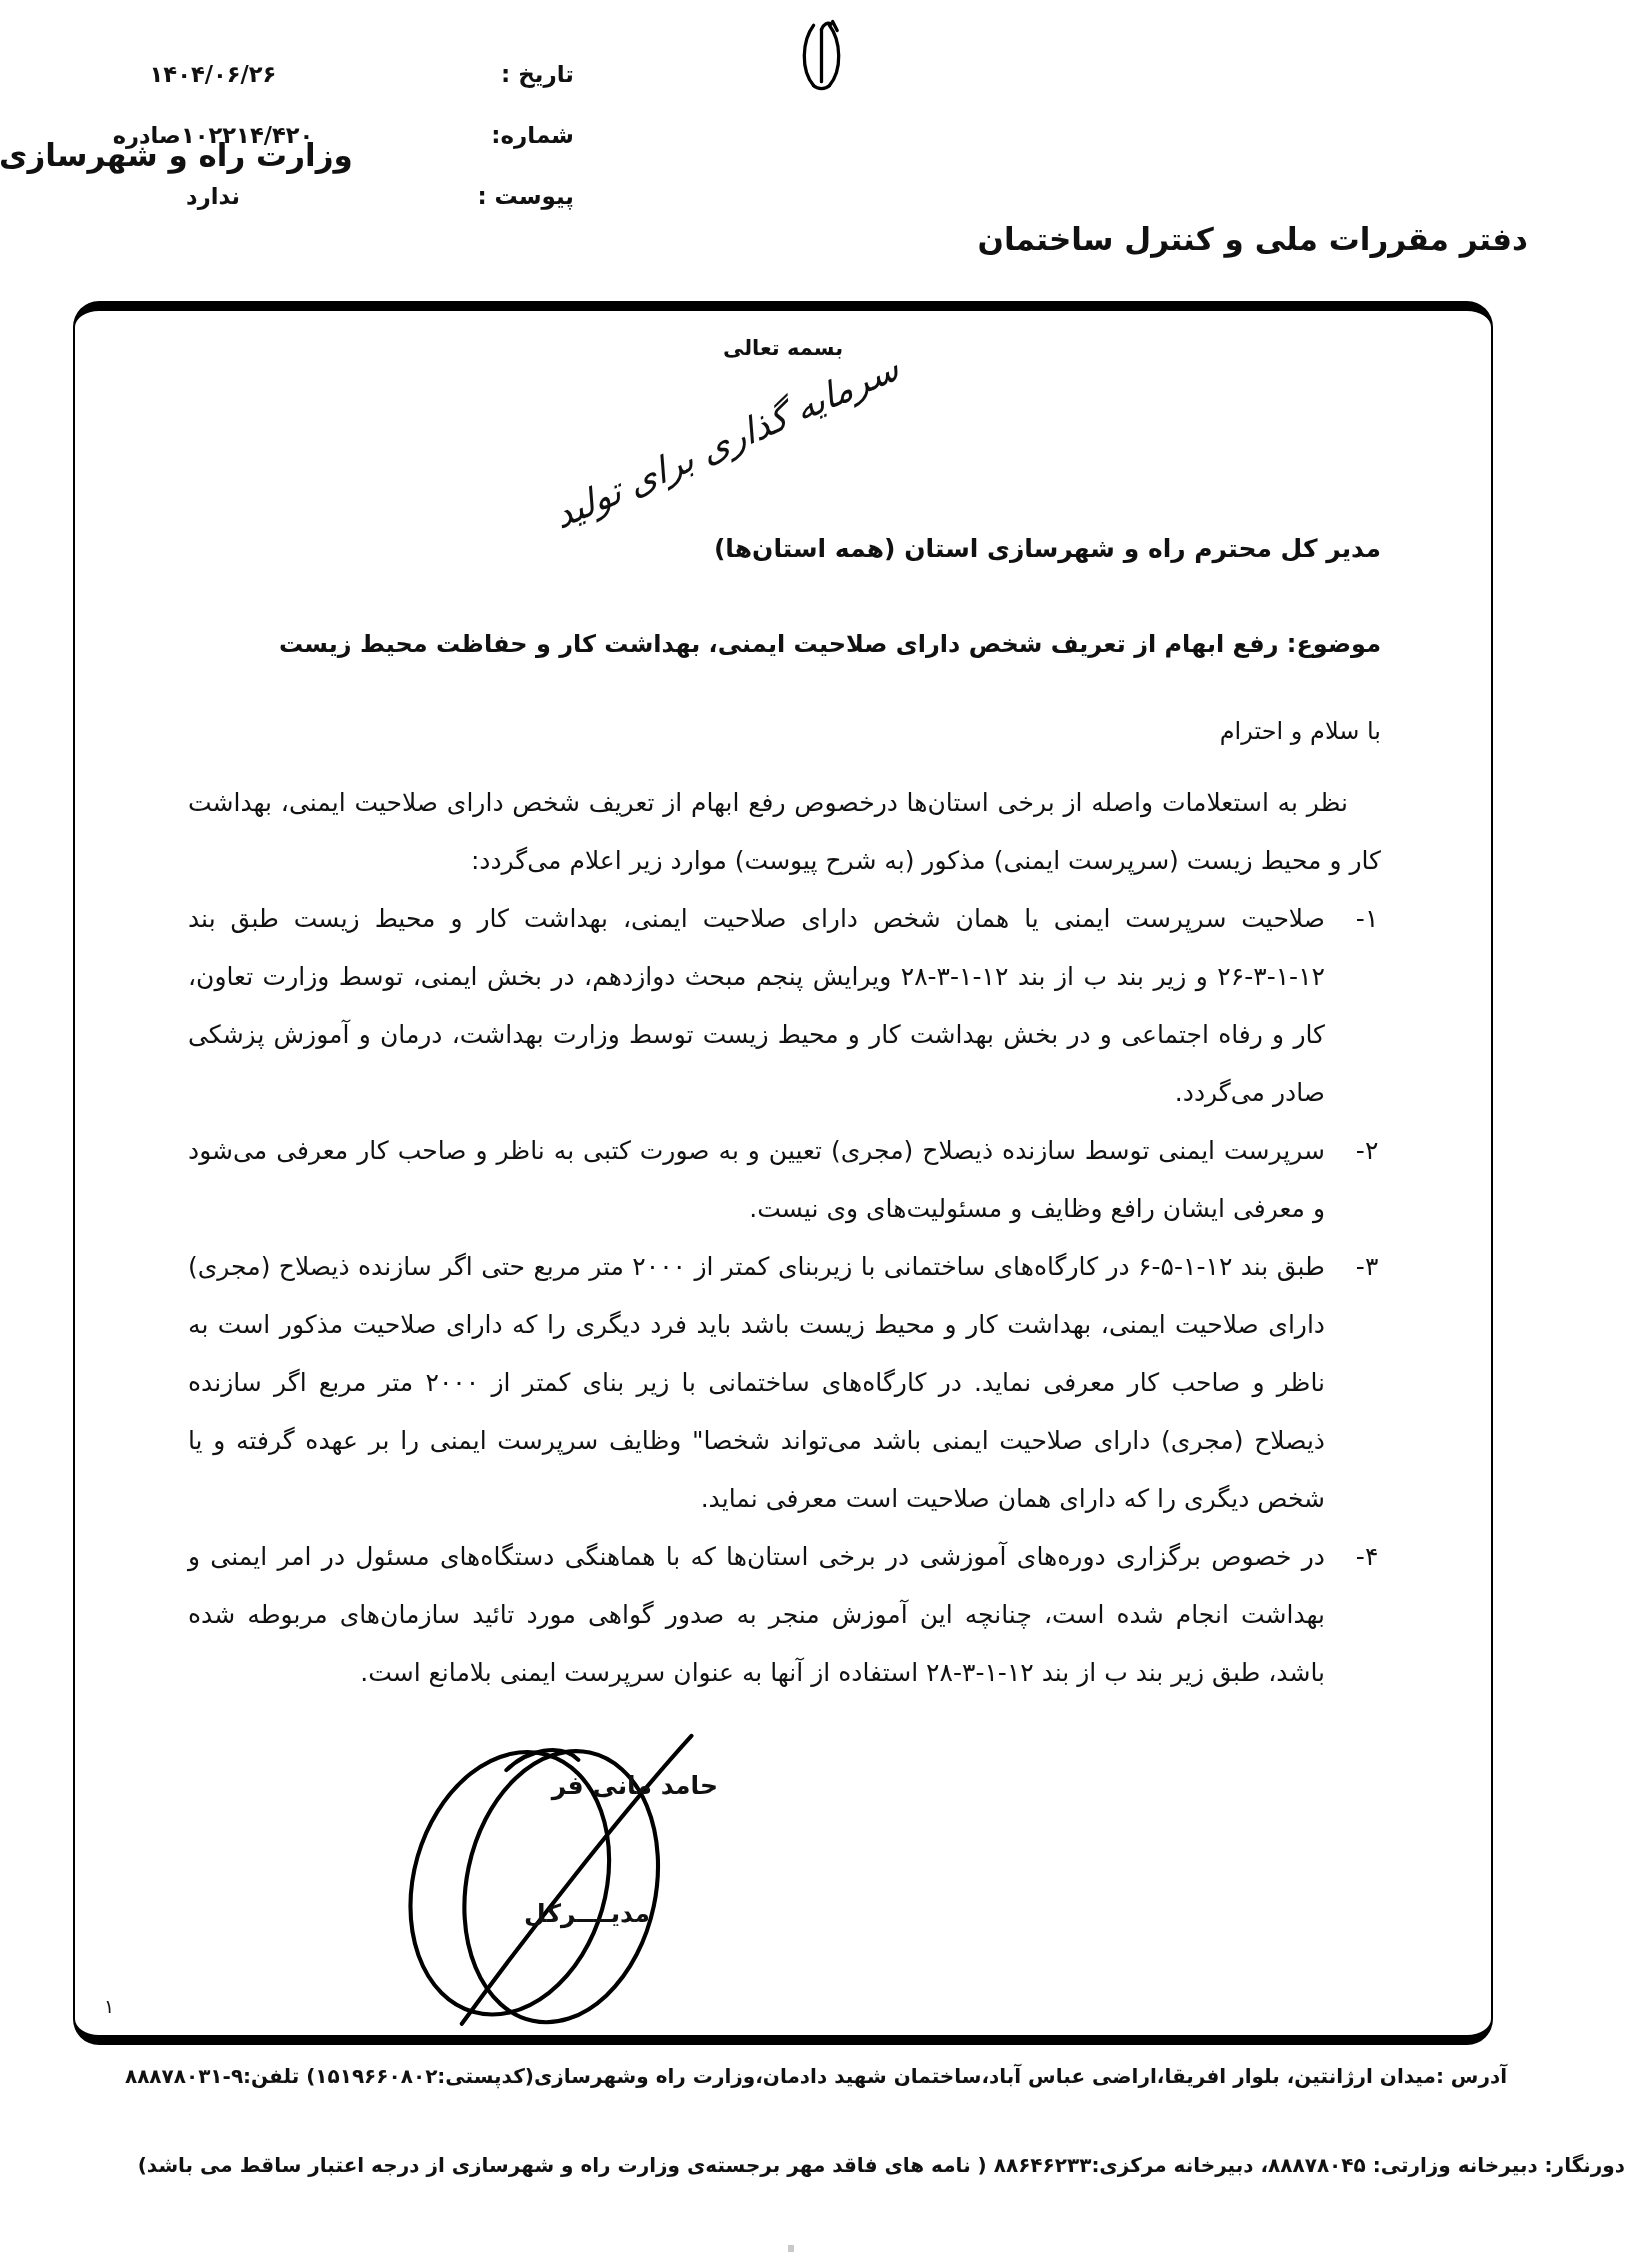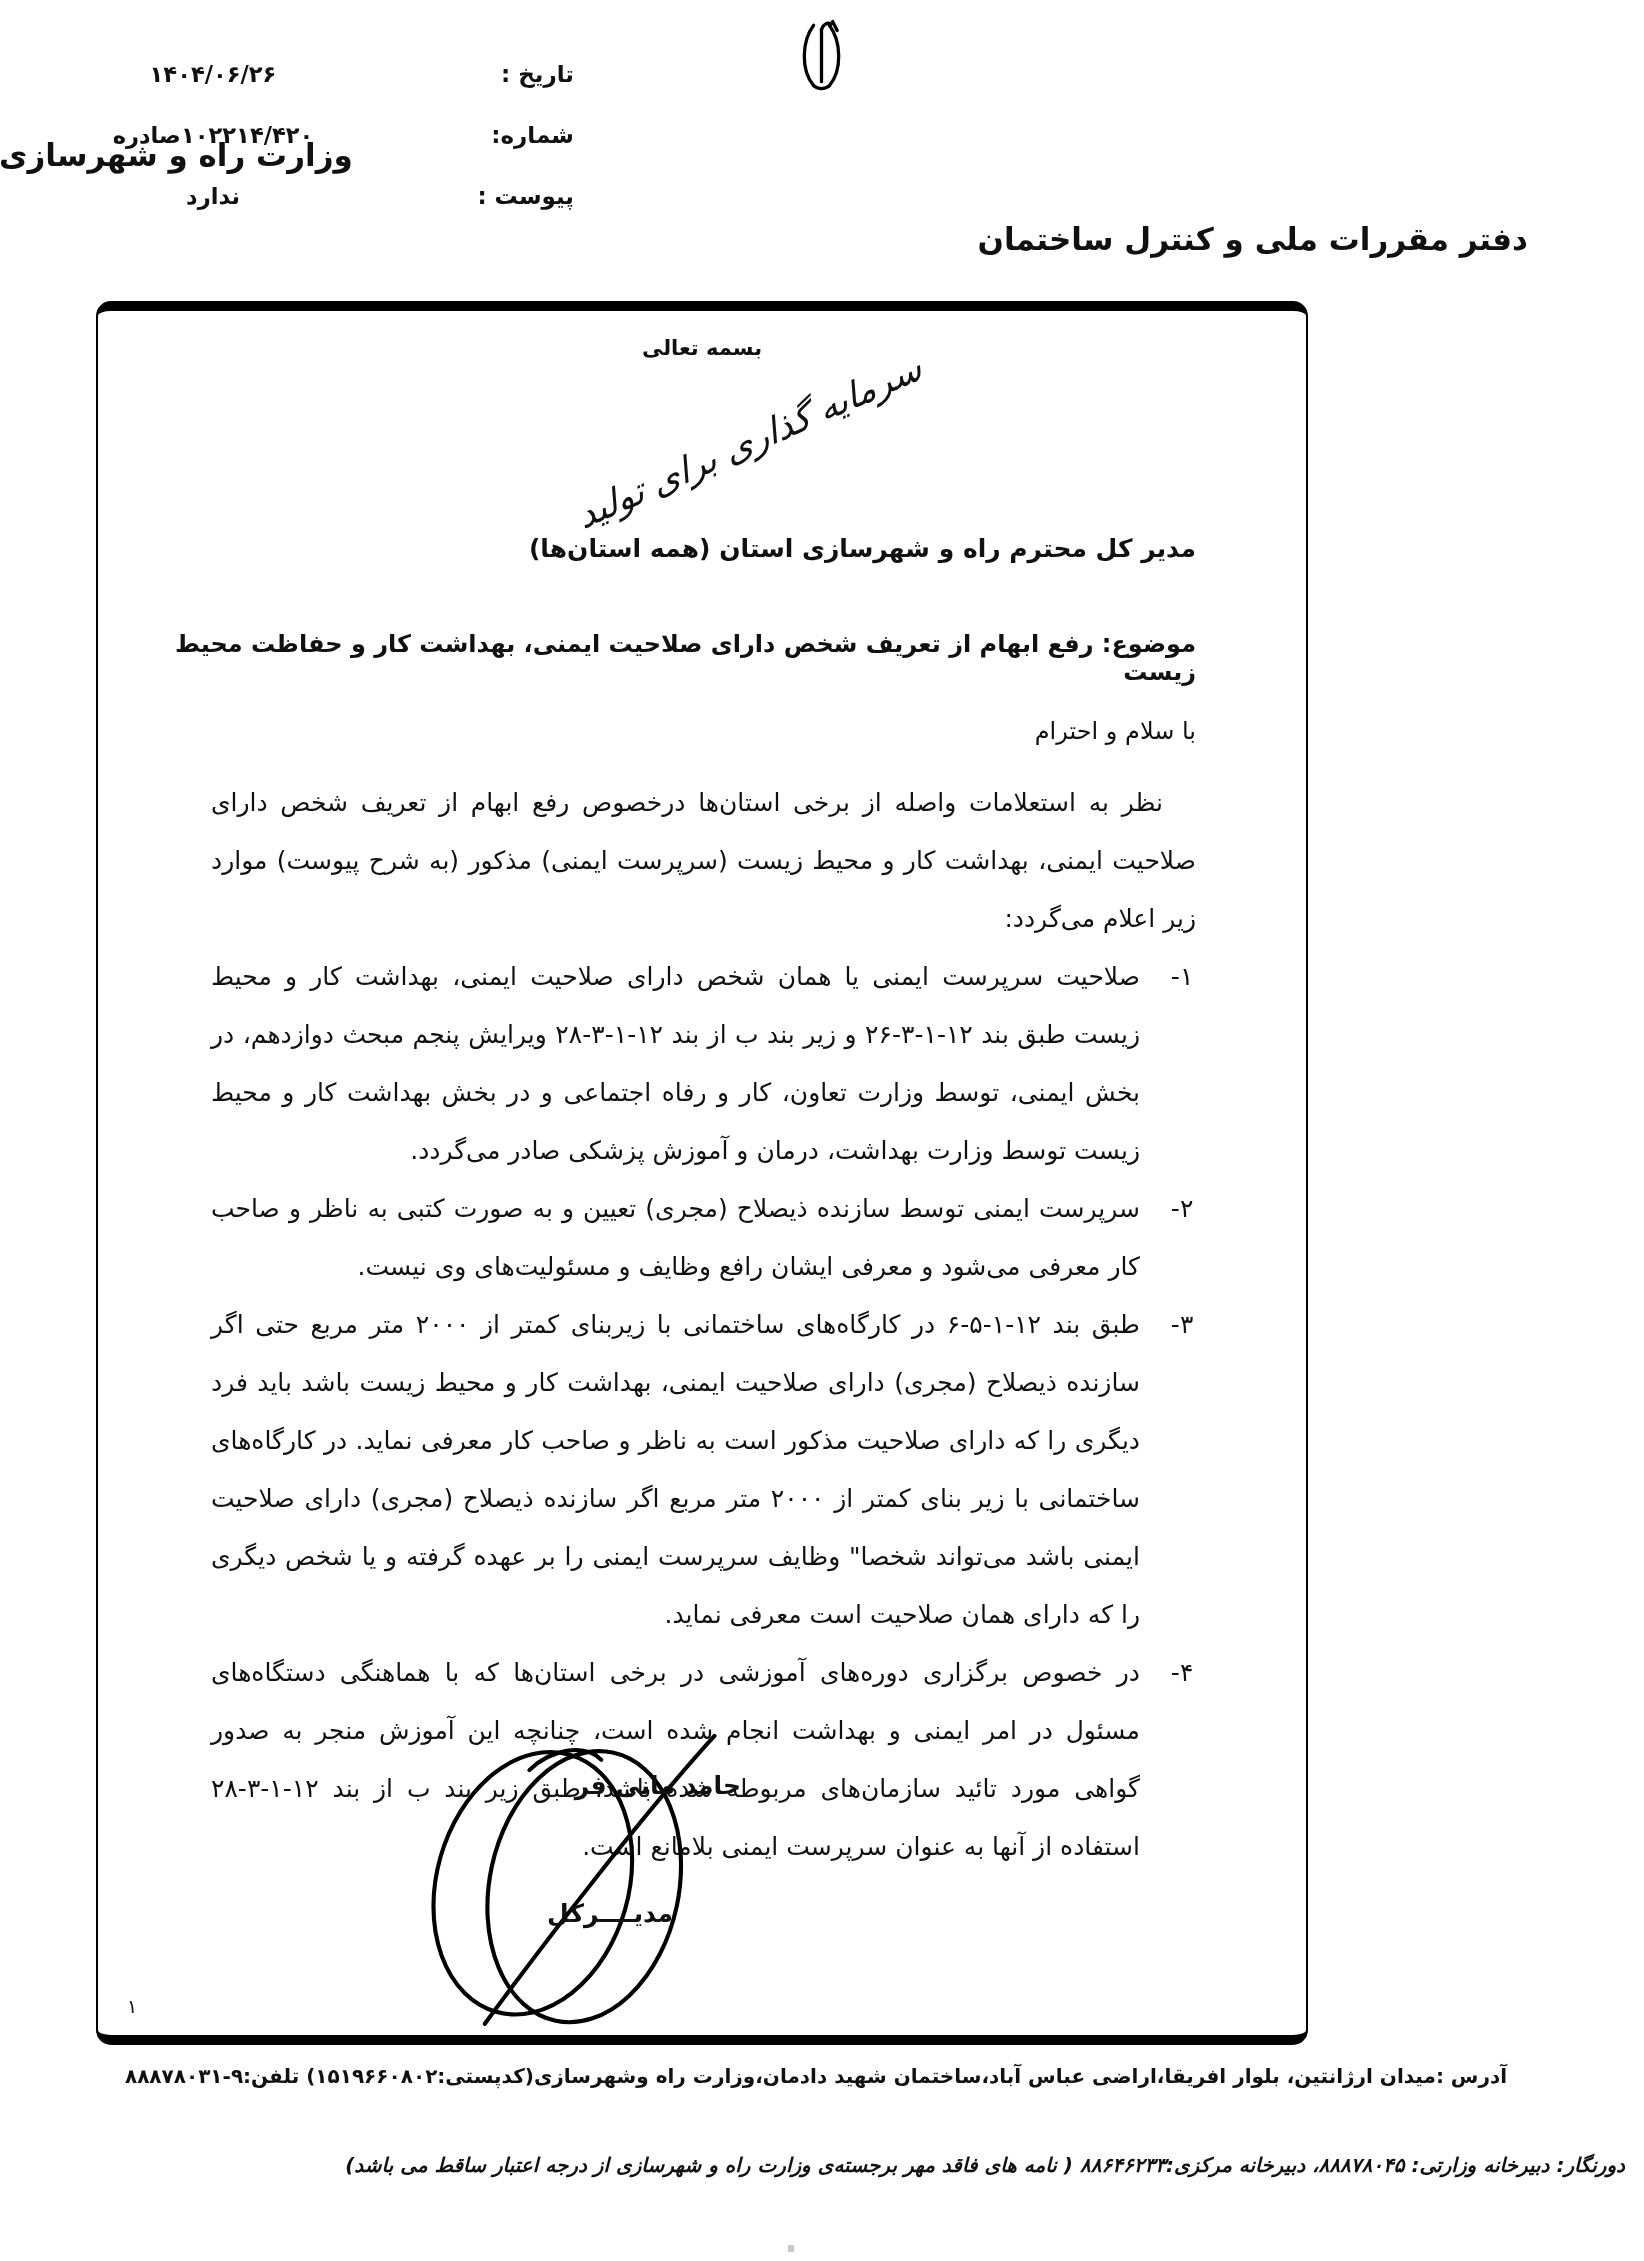--- a/index.html
+++ b/index.html
@@ -17,23 +17,23 @@
   .meta-row{display:flex;gap:44px;margin-bottom:27px;align-items:baseline;}
   .meta-label{display:inline-block;width:144px;font-weight:bold;font-size:23px;}
   .meta-value{flex:1;font-weight:bold;font-size:22.6px;text-align:center;margin-top:8px;}
   
   .emblem{position:absolute;top:15px;left:793px;width:59px;height:81px;}
   .hdr-republic{position:absolute;top:101px;left:0;right:0;text-align:center;font-size:21px;font-weight:bold;}
   .hdr-ministry{position:absolute;top:137px;left:0;right:0;text-align:left;font-size:31px;font-weight:bold;}
   .hdr-office{position:absolute;top:221px;right:116px;font-size:31px;font-weight:bold;}
   
   .letter-box{
-    position:absolute;top:301px;left:97px;width:1212px;height:1744px;
+    position:absolute;top:301px;left:74px;width:1420px;height:1744px;
     border:2.7px solid #000;border-top-width:10.3px;border-bottom-width:10.3px;
-    border-radius:15px;box-sizing:border-box;
+    border-radius:26px;box-sizing:border-box;
   }
   .besmeh{position:absolute;top:25px;left:0;right:0;text-align:center;font-size:21px;font-weight:bold;}
   .slogan{
     position:absolute;top:110px;left:432px;width:439px;
     text-align:center;font-size:36px;font-style:italic;
     transform:rotate(-24deg) skewX(-6deg);transform-origin:center;
     white-space:nowrap;
   }
   .recipient{position:absolute;top:223px;right:110px;font-size:25px;font-weight:bold;}
   .subject-line{position:absolute;top:319px;right:110px;font-size:24px;font-weight:bold;}
@@ -46,21 +46,21 @@
   .item{position:relative;padding-right:56px;margin:0;}
   .item .num{position:absolute;right:2.7px;top:0;}
   
   .sig{position:absolute;left:260px;top:1418px;width:425px;height:301px;text-align:right;}
   .sig svg{position:absolute;inset:0;}
   .sig-name{position:absolute;top:42px;right:42px;font-size:25px;font-weight:bold;}
   .sig-title{position:absolute;top:170px;right:110px;font-size:25px;font-weight:bold;letter-spacing:0.7px;}
   .pagenum{position:absolute;left:29px;bottom:18px;font-size:19px;}
   
   .footer-line1{position:absolute;top:2064px;right:38px;left:27px;font-size:20px;font-weight:bold;white-space:nowrap;text-align:center;}
-  .footer-line2{position:absolute;top:2153px;right:19px;left:19px;font-size:20px;font-weight:bold;white-space:nowrap;text-align:right;font-style:italic;}
+  .footer-line2{position:absolute;top:2153px;right:19px;left:19px;font-size:20px;font-weight:bold;white-space:nowrap;text-align:right;}
   .speck{position:absolute;left:789px;top:2245px;width:5.5px;height:6.9px;background:#c9c9c9;}
 </style>
 </head>
 <body>
 
 <div class="page">
 
   <div class="meta-block">
     <div class="meta-row">
       <span class="meta-label">تاریخ :</span>

